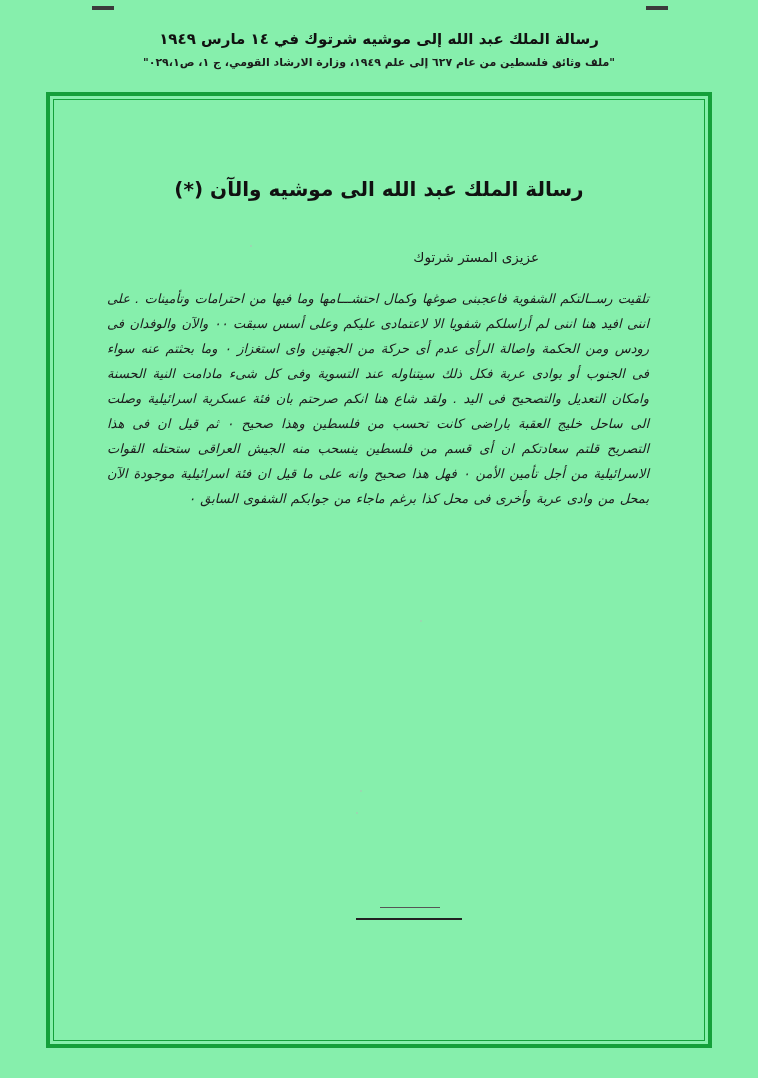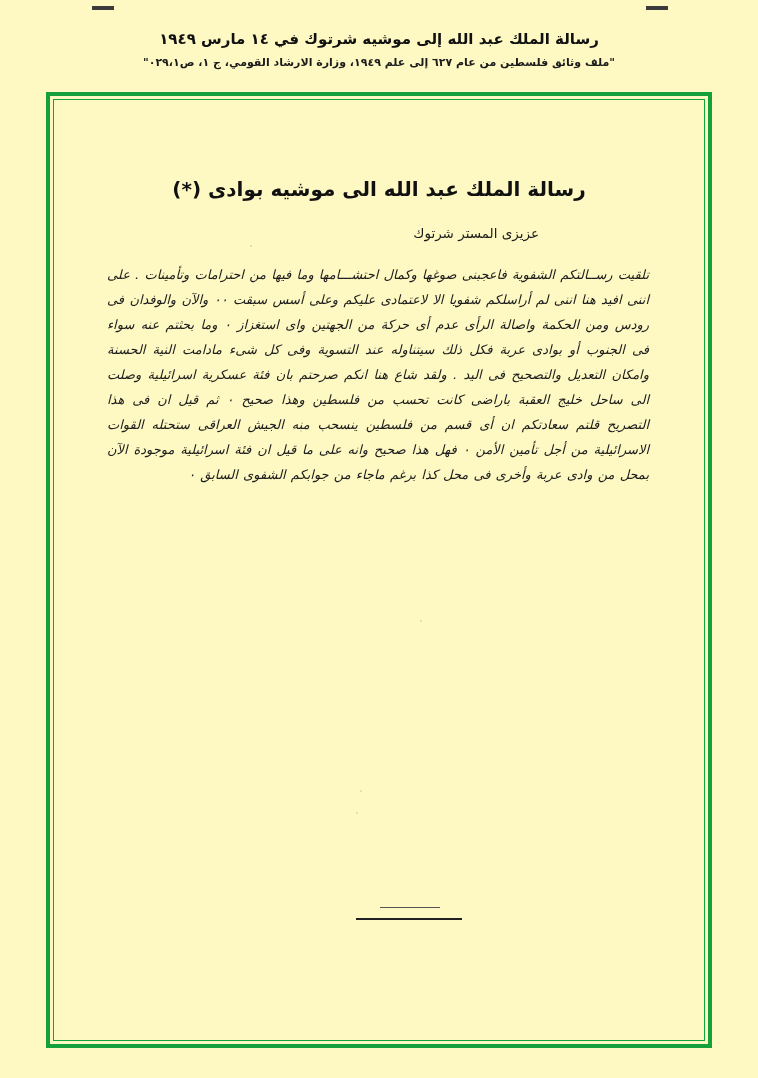--- a/index.html
+++ b/index.html
@@ -12,21 +12,21 @@
     height: 1078px;
     font-family: "DejaVu Sans", sans-serif;
     color: #1a1a1a;
     position: relative;
     overflow: hidden;
   }
   .page {
     width: 758px;
     height: 1078px;
     position: relative;
-    background: #fef9c3;
+    background: #86efac;
   }
 
   
   .corner-tick {
     position: absolute;
     background: #3b3b3b;
   }
   .tick-left {
     left: 92px;
     top: 6px;
@@ -108,21 +108,21 @@
     text-align: center;
     font-size: 14px;
     font-weight: bold;
     color: #111;
     margin-top: 10px;
     direction: ltr;
     unicode-bidi: isolate;
   }
 
   .salutation {
-    margin-top: 24px;
+    margin-top: 48px;
     margin-right: 118px;
     font-size: 13.5px;
     color: #1a1a1a;
     letter-spacing: 0.5px;
   }
 
   .body-text {
     margin-top: 22px;
     font-size: 13px;
     line-height: 1.92;
@@ -195,21 +195,21 @@
 
   <div class="header">
     <div class="header-title">رسالة الملك عبد الله إلى موشيه شرتوك في ١٤ مارس ١٩٤٩</div>
     <div class="header-sub">"ملف وثائق فلسطين من عام ٦٢٧ إلى علم ١٩٤٩، وزارة الارشاد القومي، ج ١، ص٠٢٩،١"</div>
   </div>
 
   <div class="frame-outer"></div>
   <div class="frame-inner"></div>
 
   <div class="content">
-    <div class="doc-title">رسالة الملك عبد الله الى موشيه بوادى (*)</div>
+    <div class="doc-title">رسالة الملك عبد الله الى موشيه والآن (*)</div>
 
     <div class="salutation">عزيزى المستر شرتوك</div>
 
     <div class="body-text">
       <p>تلقيت رســالتكم الشفوية فاعجبنى صوغها وكمال احتشـــامها وما فيها من احترامات وتأمينات . على اننى افيد هنا اننى لم أراسلكم شفويا الا لاعتمادى عليكم وعلى أسس سبقت ٠٠ والآن والوفدان فى رودس ومن الحكمة واصالة الرأى عدم أى حركة من الجهتين واى استغزاز ٠ وما بحثتم عنه سواء فى الجنوب أو بوادى عربة فكل ذلك سيتناوله عند التسوية وفى كل شىء مادامت النية الحسنة وامكان التعديل والتصحيح فى اليد . ولقد شاع هنا انكم صرحتم بان فئة عسكرية اسرائيلية وصلت الى ساحل خليج العقبة باراضى كانت تحسب من فلسطين وهذا صحيح ٠ ثم قيل ان فى هذا التصريح قلتم سعادتكم ان أى قسم من فلسطين ينسحب منه الجيش العراقى ستحتله القوات الاسرائيلية من أجل تأمين الأمن ٠ فهل هذا صحيح وانه على ما قيل ان فئة اسرائيلية موجودة الآن بمحل من وادى عربة وأخرى فى محل كذا برغم ماجاء من جوابكم الشفوى السابق ٠</p>
     </div>
 
   </div>
 
   <div class="footnote-rule2"></div>

